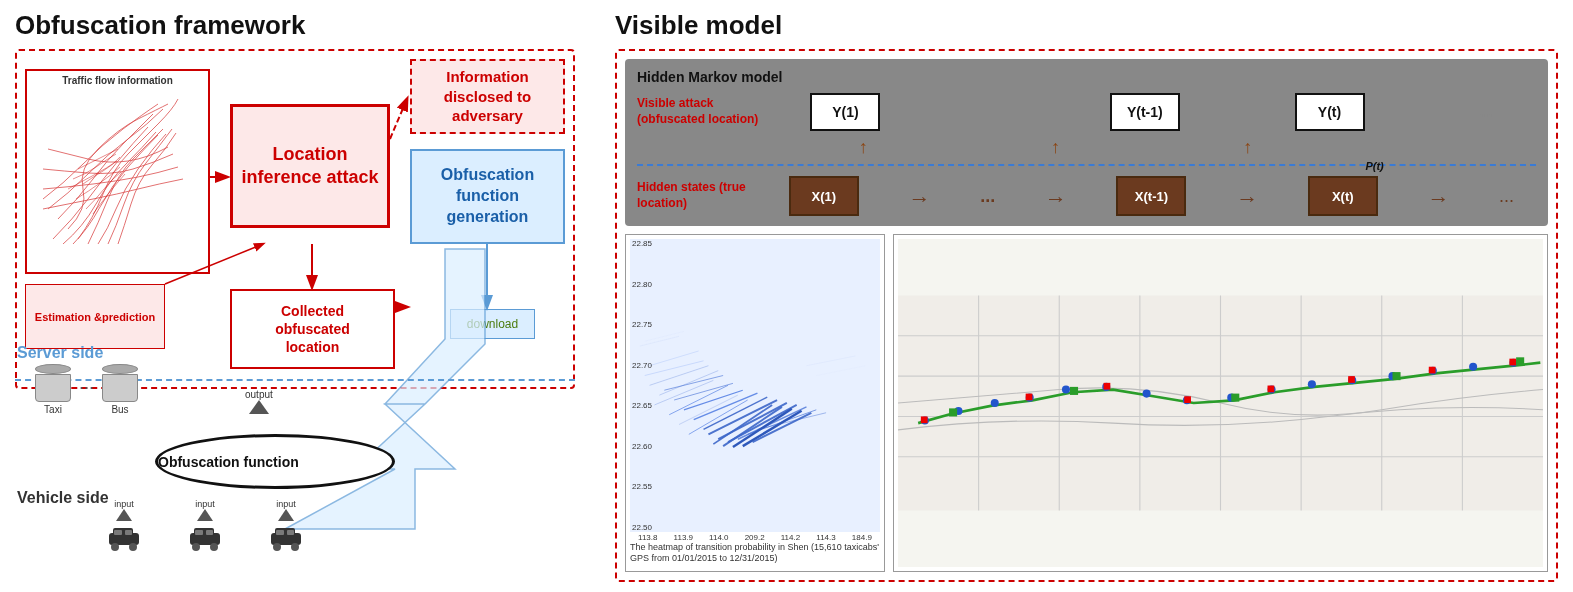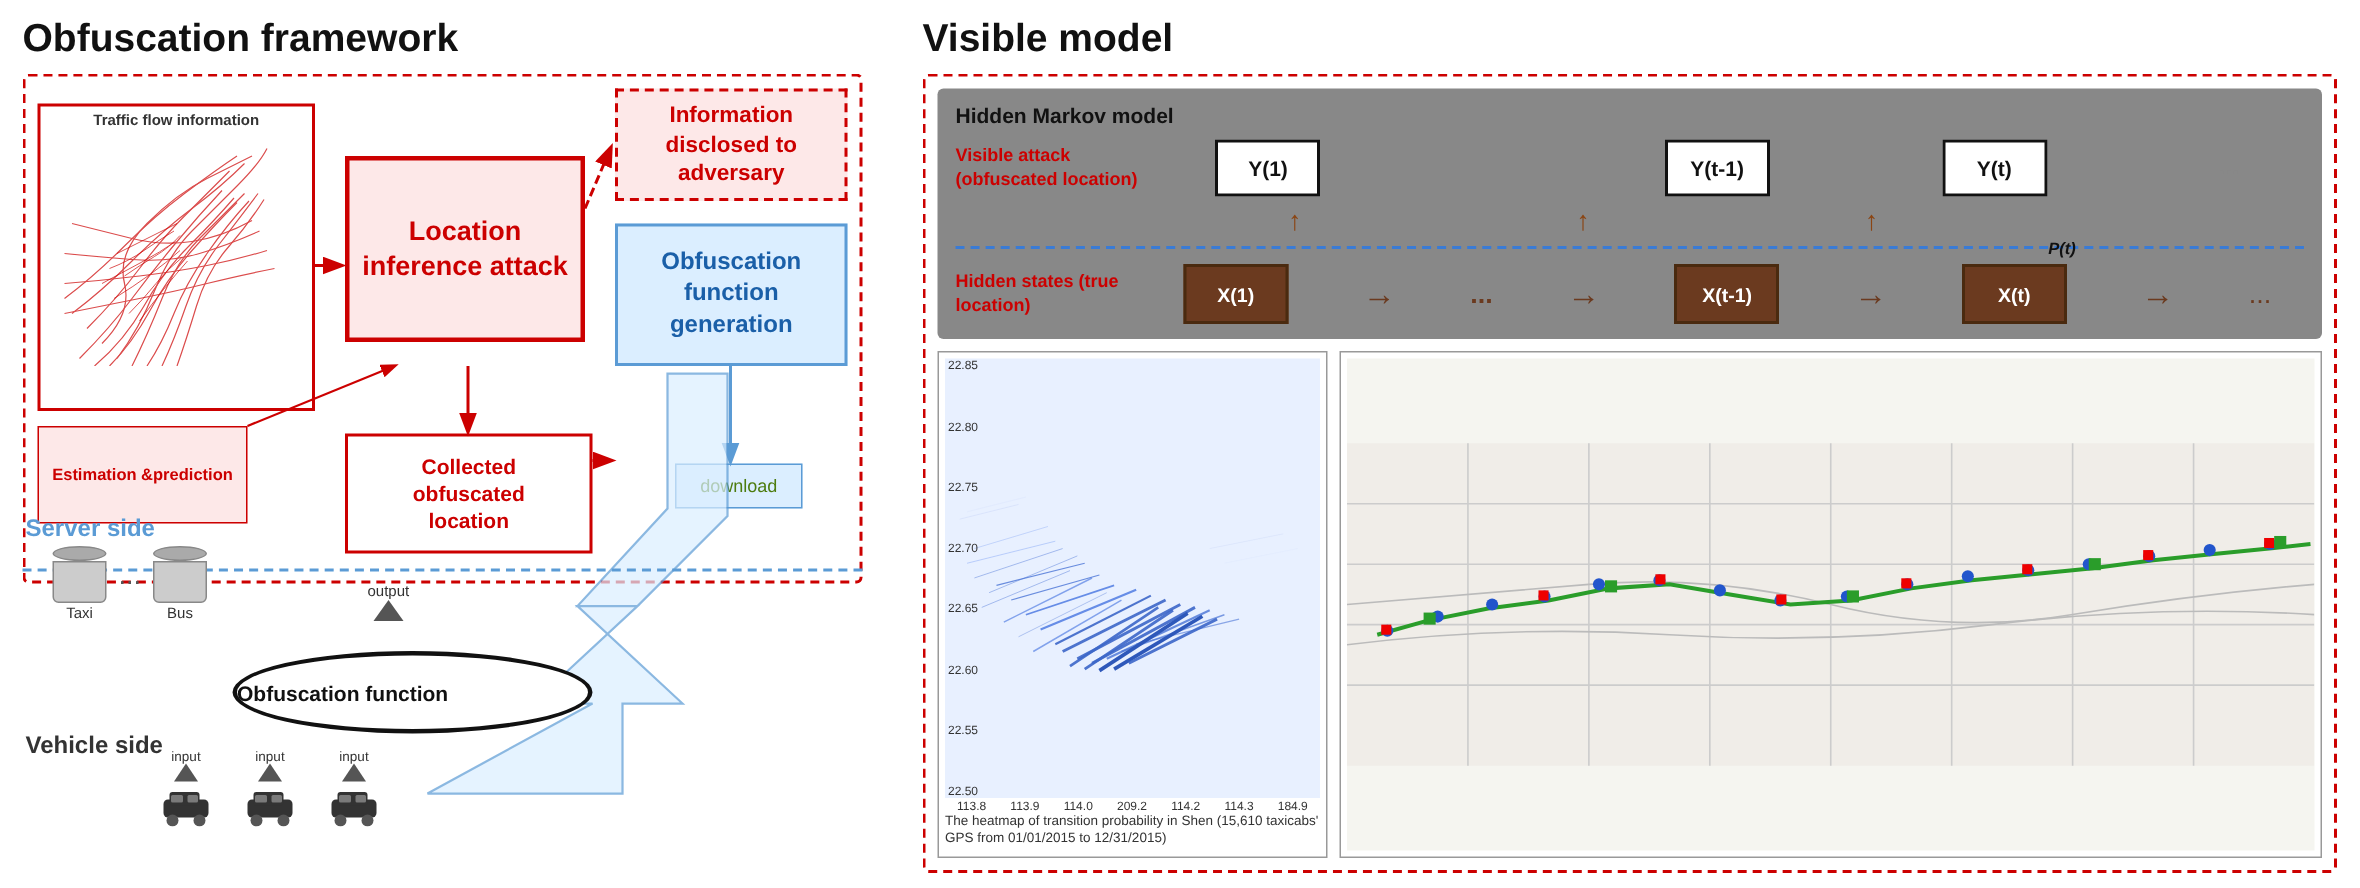--- a/index.html
+++ b/index.html
@@ -623,21 +623,21 @@
 
     <div style="position:absolute; top:340px; left:230px; display:flex; flex-direction:column; align-items:center;">
       <span style="font-size:10px;color:#333;">output</span>
       <div style="width:0;height:0;border-left:10px solid transparent;border-right:10px solid transparent;border-bottom:14px solid #555;"></div>
     </div>
 
     <div class="diag-ellipse">
       <span>Obfuscation function</span>
     </div>
 
-    <div style="position:absolute; top:450px; left:90px; display:flex; flex-direction:row; gap:18px;">
+    <div style="position:absolute; top:450px; left:90px; display:flex; flex-direction:row; gap:43px;">
       <div style="display:flex;flex-direction:column;align-items:center;">
         <span style="font-size:9px;color:#333;">input</span>
         <div style="width:0;height:0;border-left:8px solid transparent;border-right:8px solid transparent;border-bottom:12px solid #555;margin-bottom:2px;"></div>
 
         <svg width="38" height="28" viewBox="0 0 38 28">
           <rect x="4" y="10" width="30" height="12" rx="3" fill="#333"></rect>
           <rect x="8" y="5" width="20" height="9" rx="2" fill="#333"></rect>
           <circle cx="10" cy="24" r="4" fill="#555"></circle>
           <circle cx="28" cy="24" r="4" fill="#555"></circle>
           <rect x="9" y="7" width="8" height="5" rx="1" fill="#aaa" opacity="0.6"></rect>

